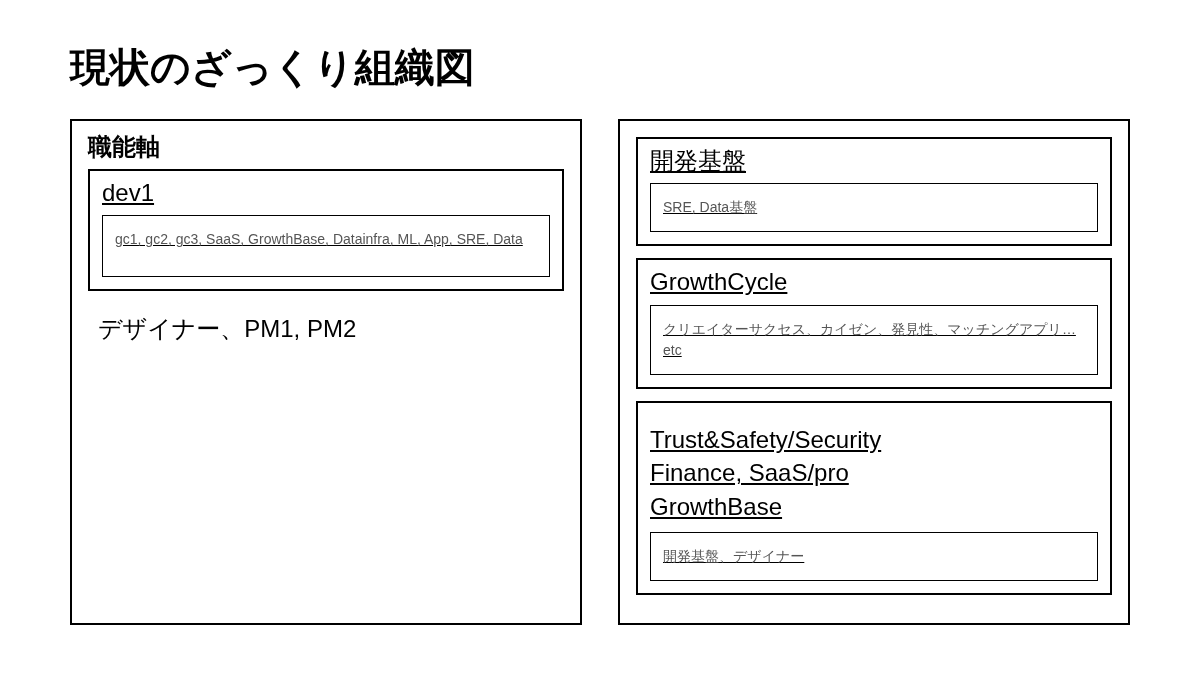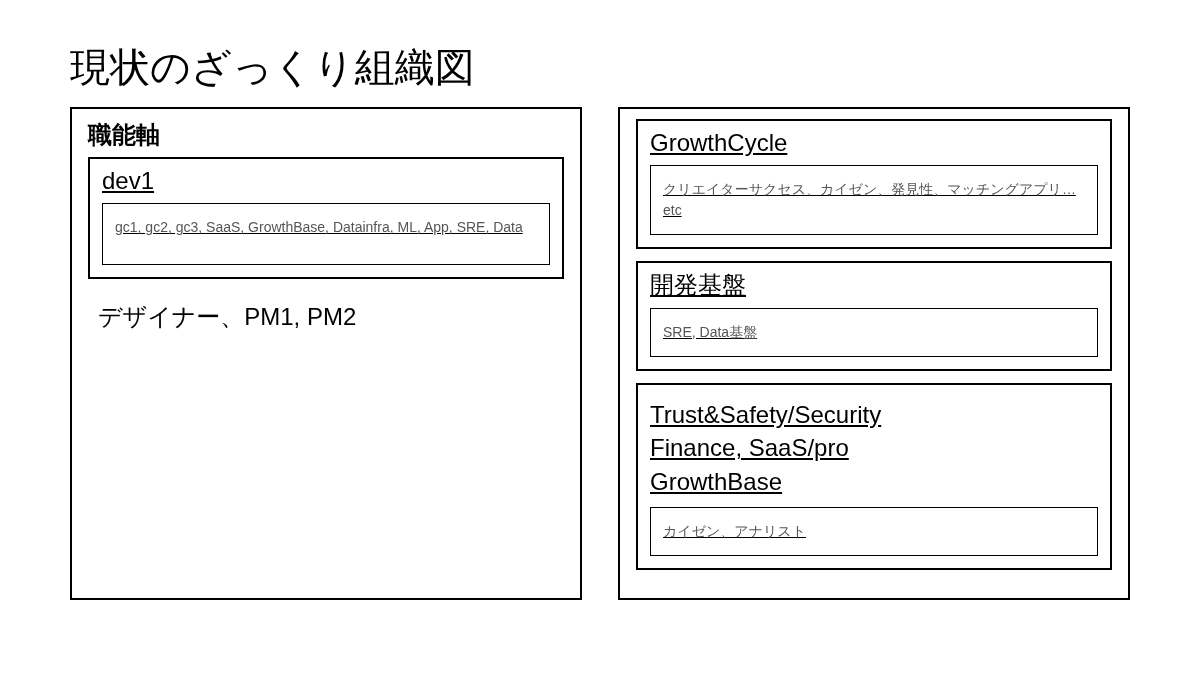--- a/index.html
+++ b/index.html
@@ -6,22 +6,22 @@
     body {
       width: 1200px;
       height: 675px;
       background: #fff;
       font-family: "Helvetica Neue", Arial, "Hiragino Sans", "Hiragino Kaku Gothic ProN", "Meiryo", sans-serif;
       color: #000;
       padding: 40px 70px 30px 70px;
     }
     .title {
       font-size: 40px;
-      font-weight: 400;
-      margin-bottom: 12px;
+      font-weight: 700;
+      margin-bottom: 24px;
     }
     .columns {
       display: flex;
       gap: 36px;
     }
     .axis-box {
       border: 2px solid #000;
       padding: 10px 16px 16px 16px;
       flex: 1;
       min-height: 492px;
@@ -54,21 +54,21 @@
     .standalone-line {
       font-size: 24px;
       font-weight: 400;
       margin-top: 22px;
       margin-left: 10px;
     }
     .multi-title {
       font-size: 24px;
       font-weight: 400;
       line-height: 1.4;
-      margin-top: 7px;
+      margin-top: 14px;
       margin-bottom: 8px;
     }
     .group-spacer { margin-top: 6px; }
   </style>
 </head>
 <body>
 
 <div class="title">現状のざっくり組織図</div>
 
 <div class="columns">
@@ -80,29 +80,29 @@
       <div class="group-title">dev1</div>
       <div class="sub-box tall">gc1, gc2, gc3, SaaS, GrowthBase, Datainfra, ML, App, SRE, Data</div>
     </div>
 
 
     <div class="standalone-line">デザイナー、PM1, PM2</div>
   </div>
 
   <div class="axis-box">
 
+    <div class="group-box group-spacer">
+      <div class="group-title">開発基盤</div>
+      <div class="sub-box">SRE, Data基盤</div>
+    </div>
+
     <div class="group-box">
       <div class="group-title">GrowthCycle</div>
       <div class="sub-box tall">クリエイターサクセス、カイゼン、発見性、マッチングアプリ…etc</div>
     </div>
 
     <div class="group-box group-spacer">
-      <div class="group-title">開発基盤</div>
-      <div class="sub-box">SRE, Data基盤</div>
-    </div>
-
-    <div class="group-box group-spacer">
       <div class="multi-title">Trust&amp;Safety/Security<br>Finance, SaaS/pro<br>GrowthBase</div>
-      <div class="sub-box">カイゼン、アナリスト</div>
+      <div class="sub-box">開発基盤、デザイナー</div>
     </div>
   </div>
 
 </div>
 
 </body></html>

